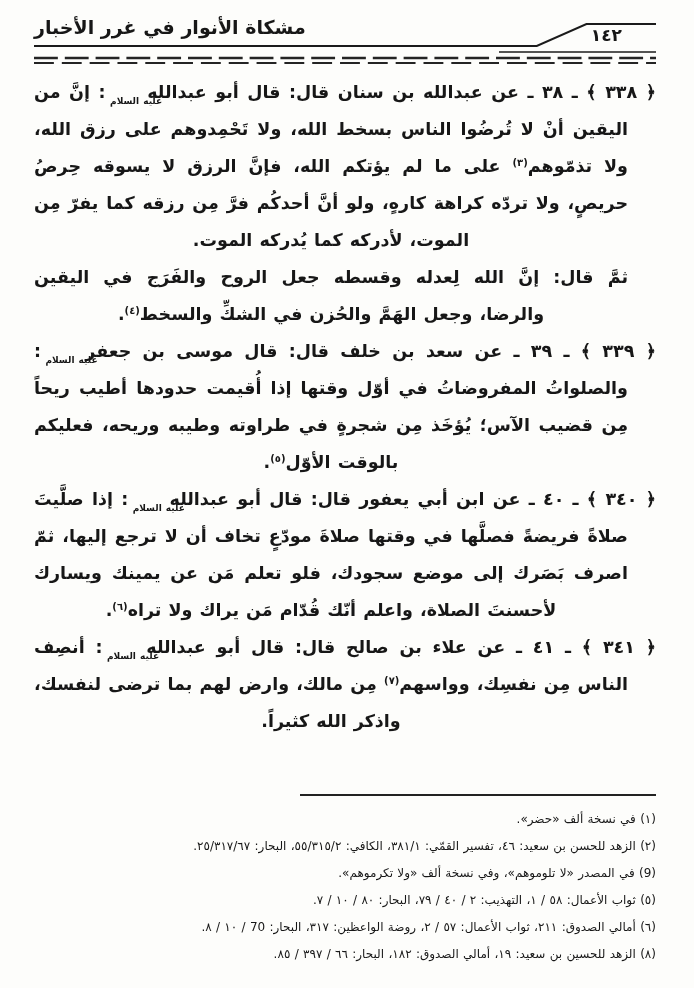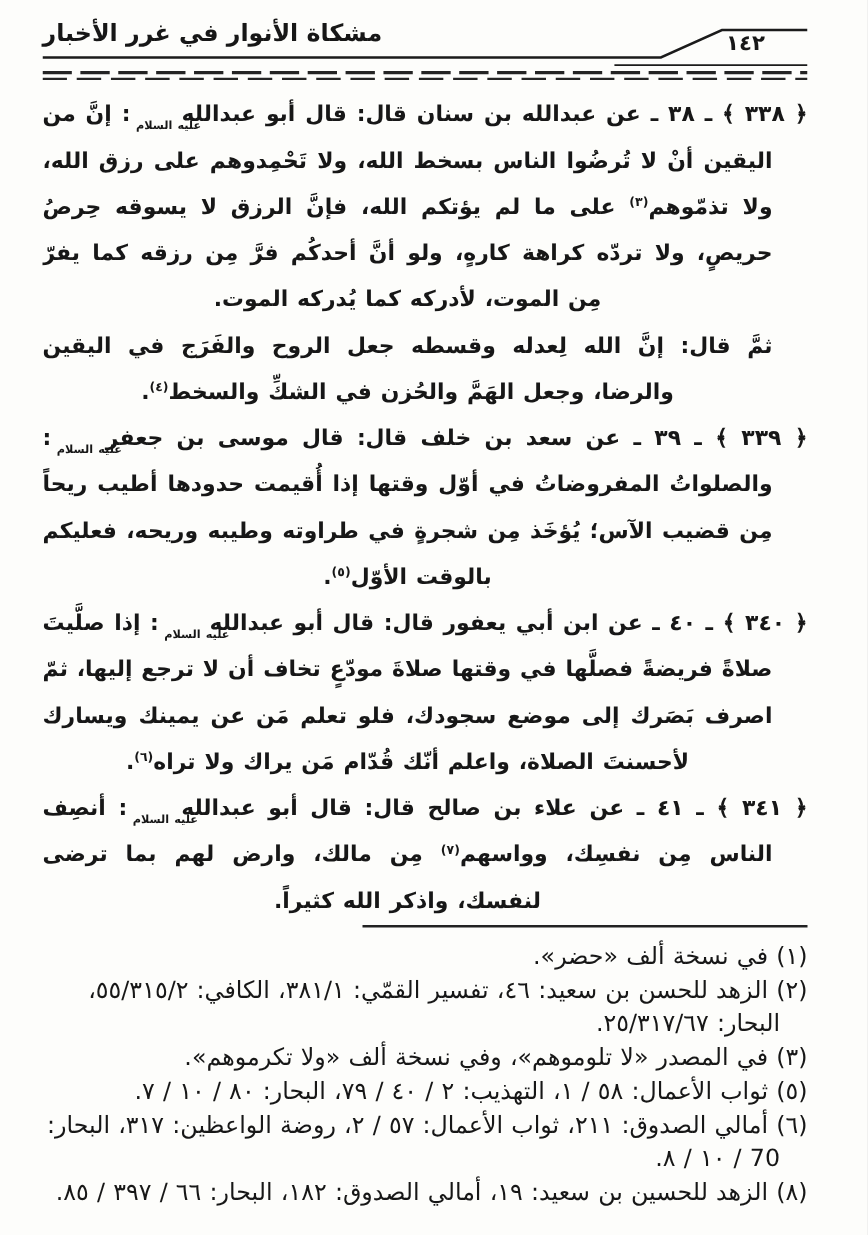--- a/index.html
+++ b/index.html
@@ -1,21 +1,21 @@
 <!DOCTYPE html>
 <html lang="ar"><head>
 <meta charset="utf-8">
 <style>
   html,body{margin:0;padding:0;background:#e8e8e8;}
   .page{
     width:694px;height:988px;box-sizing:border-box;
     margin:0 auto;background:#fdfdfb;color:#171717;
     direction:rtl;overflow:hidden;position:relative;
     display:flex;flex-direction:column;
-    padding:10px 48px 20px 34px;
+    padding:10px 38px 20px 34px;
     font-family:"DejaVu Sans",sans-serif;
   }
   
   .header{position:relative;height:56px;flex:0 0 auto;margin-bottom:8px;}
   .header svg{position:absolute;inset:0;width:100%;height:100%;}
   .book-title{
     position:absolute;left:0;top:6px;
     font-size:19px;font-weight:bold;direction:rtl;
   }
   .page-number{
@@ -40,21 +40,21 @@
     font-size:9px;font-weight:bold;line-height:1.12;
     text-align:center;vertical-align:-6px;margin:0 2px;
   }
   
   .footnote-area{flex:0 0 auto;margin-top:auto;padding-top:4px;}
   .fn-separator{
     width:356px;height:0;border-top:2px solid #222;
     margin:0 0 10px auto; 
   }
   .fn{
-    margin:0;font-size:19px;font-weight:normal;line-height:27px;
+    margin:0;font-size:12px;font-weight:normal;line-height:27px;
     text-align:right;padding-right:22px;text-indent:-22px;
     word-spacing:.5px;
   }
 </style>
 </head>
 <body>
 
 <div class="page" style="background: rgb(253, 253, 251); color: rgb(23, 23, 23);">
 
   <div class="header">
@@ -79,20 +79,20 @@
       <p class="para hadith">﴿ ٣٤٠ ﴾ ـ ٤٠ ـ عن ابن أبي يعفور قال: قال أبو عبدالله <span class="salam">عليه السلام</span>: إذا صلَّيتَ صلاةً فريضةً فصلَّها في وقتها صلاةَ مودّعٍ تخاف أن لا ترجع إليها، ثمّ اصرف بَصَرك إلى موضع سجودك، فلو تعلم مَن عن يمينك ويسارك لأحسنتَ الصلاة، واعلم أنّك قُدّام مَن يراك ولا تراه<sup class="fnref">(٦)</sup>.</p>
       <p class="para hadith">﴿ ٣٤١ ﴾ ـ ٤١ ـ عن علاء بن صالح قال: قال أبو عبدالله <span class="salam">عليه السلام</span>: أنصِف الناس مِن نفسِك، وواسهم<sup class="fnref">(٧)</sup> مِن مالك، وارض لهم بما ترضى لنفسك، واذكر الله كثيراً.</p>
     </div>
 
   <div class="footnote-area">
     <div class="fn-separator"></div>
     <div>
 
     <p class="fn">(١) في نسخة ألف «حضر».</p>
         <p class="fn">(٢) الزهد للحسن بن سعيد: ٤٦، تفسير القمّي: ٣٨١/١، الكافي: ٥٥/٣١٥/٢، البحار: ٢٥/٣١٧/٦٧.</p>
-        <p class="fn">(٣) في المصدر «لا تلوموهم»، وفي نسخة ألف «ولا تكرموهم».</p>
+        <p class="fn">(9) في المصدر «لا تلوموهم»، وفي نسخة ألف «ولا تكرموهم».</p>
         <p class="fn">(٥) ثواب الأعمال: ٥٨ / ١، التهذيب: ٢ / ٤٠ / ٧٩، البحار: ٨٠ / ١٠ / ٧.</p>
         <p class="fn">(٦) أمالي الصدوق: ٢١١، ثواب الأعمال: ٥٧ / ٢، روضة الواعظين: ٣١٧، البحار: 70 / ١٠ / ٨.</p>
         <p class="fn">(٨) الزهد للحسين بن سعيد: ١٩، أمالي الصدوق: ١٨٢، البحار: ٦٦ / ٣٩٧ / ٨٥.</p>
       </div>
   </div>
 
 </div>
 
 </body></html>

